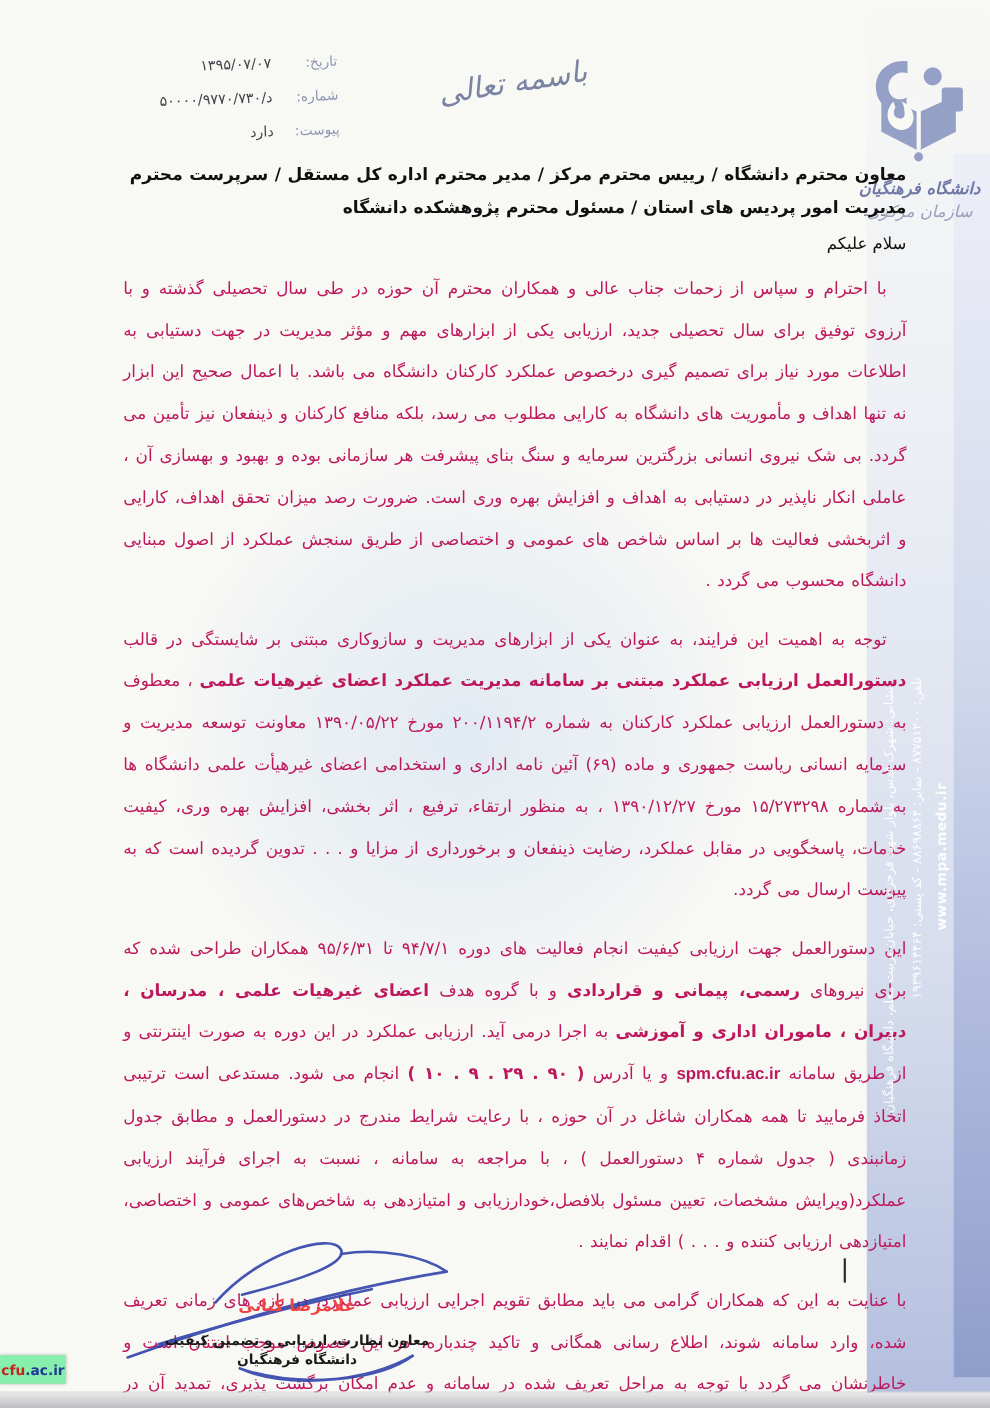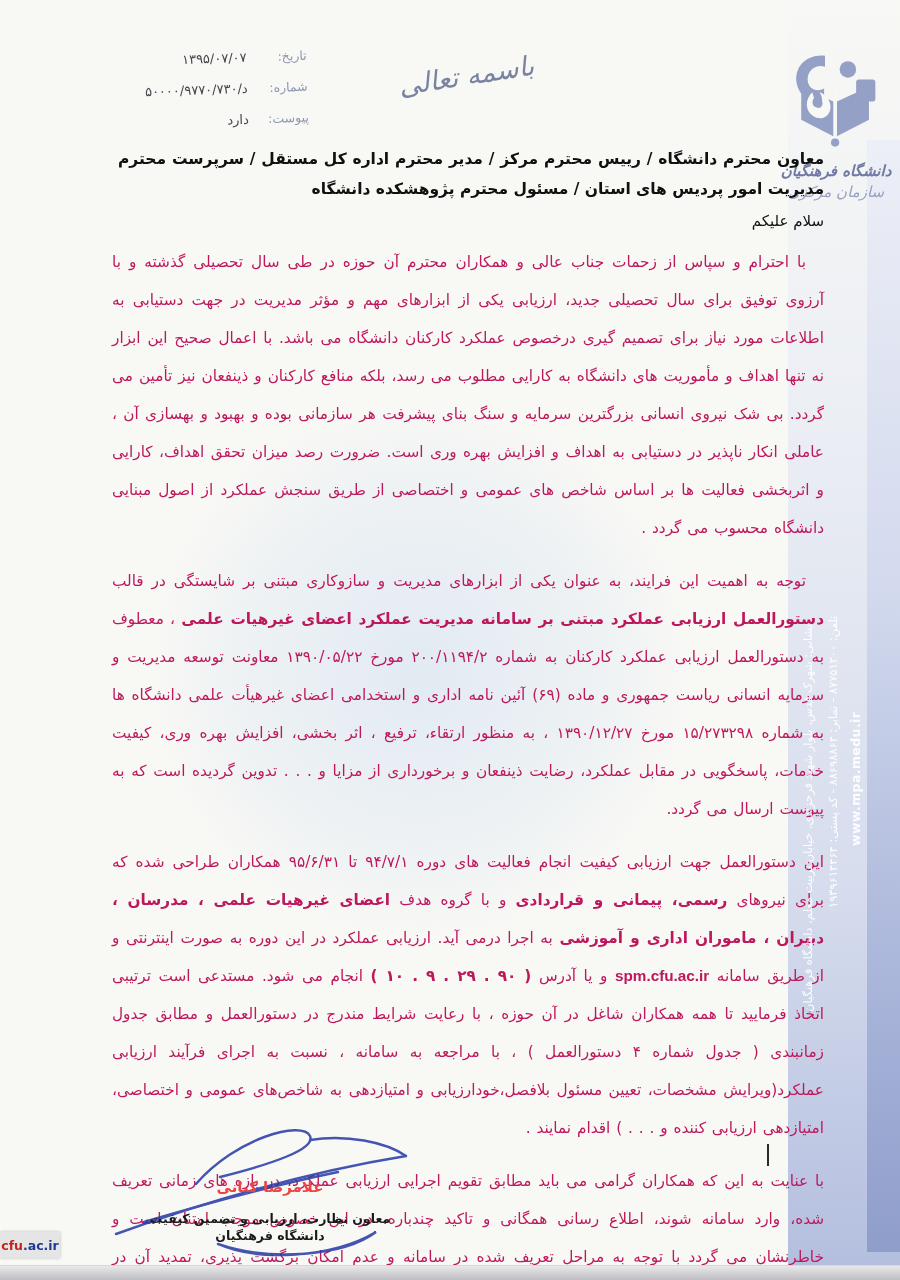--- a/index.html
+++ b/index.html
@@ -64,21 +64,21 @@
   
   .side-text{
     position:absolute;transform-origin:0 0;transform:rotate(-90deg);
     white-space:nowrap;color:#ffffff;opacity:.95;letter-spacing:.4px;
   }
   .side-address{left:801px;top:1012px;font-size:11.5px;}
   .side-phone{left:826px;top:908px;font-size:11.5px;}
   .side-web{left:848px;top:846px;font-size:12.5px;font-weight:bold;}
   
   .cfu-box{
-    position:absolute;left:0;top:1232px;width:60px;height:26px;background:#e5e5e5;
+    position:absolute;left:0;top:1232px;width:60px;height:26px;background:#86efac;
     box-shadow:0 0 3px rgba(0,0,0,.25);display:flex;align-items:center;justify-content:center;
     direction:ltr;font-size:12.5px;font-weight:bold;
   }
   .cfu-red{color:#c4231f;}
   .cfu-blue{color:#1f3a93;}
   
   .bottom-strip{
     position:absolute;left:0;bottom:0;width:100%;height:14px;
     background:linear-gradient(#e9e9ea,#bdbdc2);border-top:1px solid #d7d7d9;
   }

